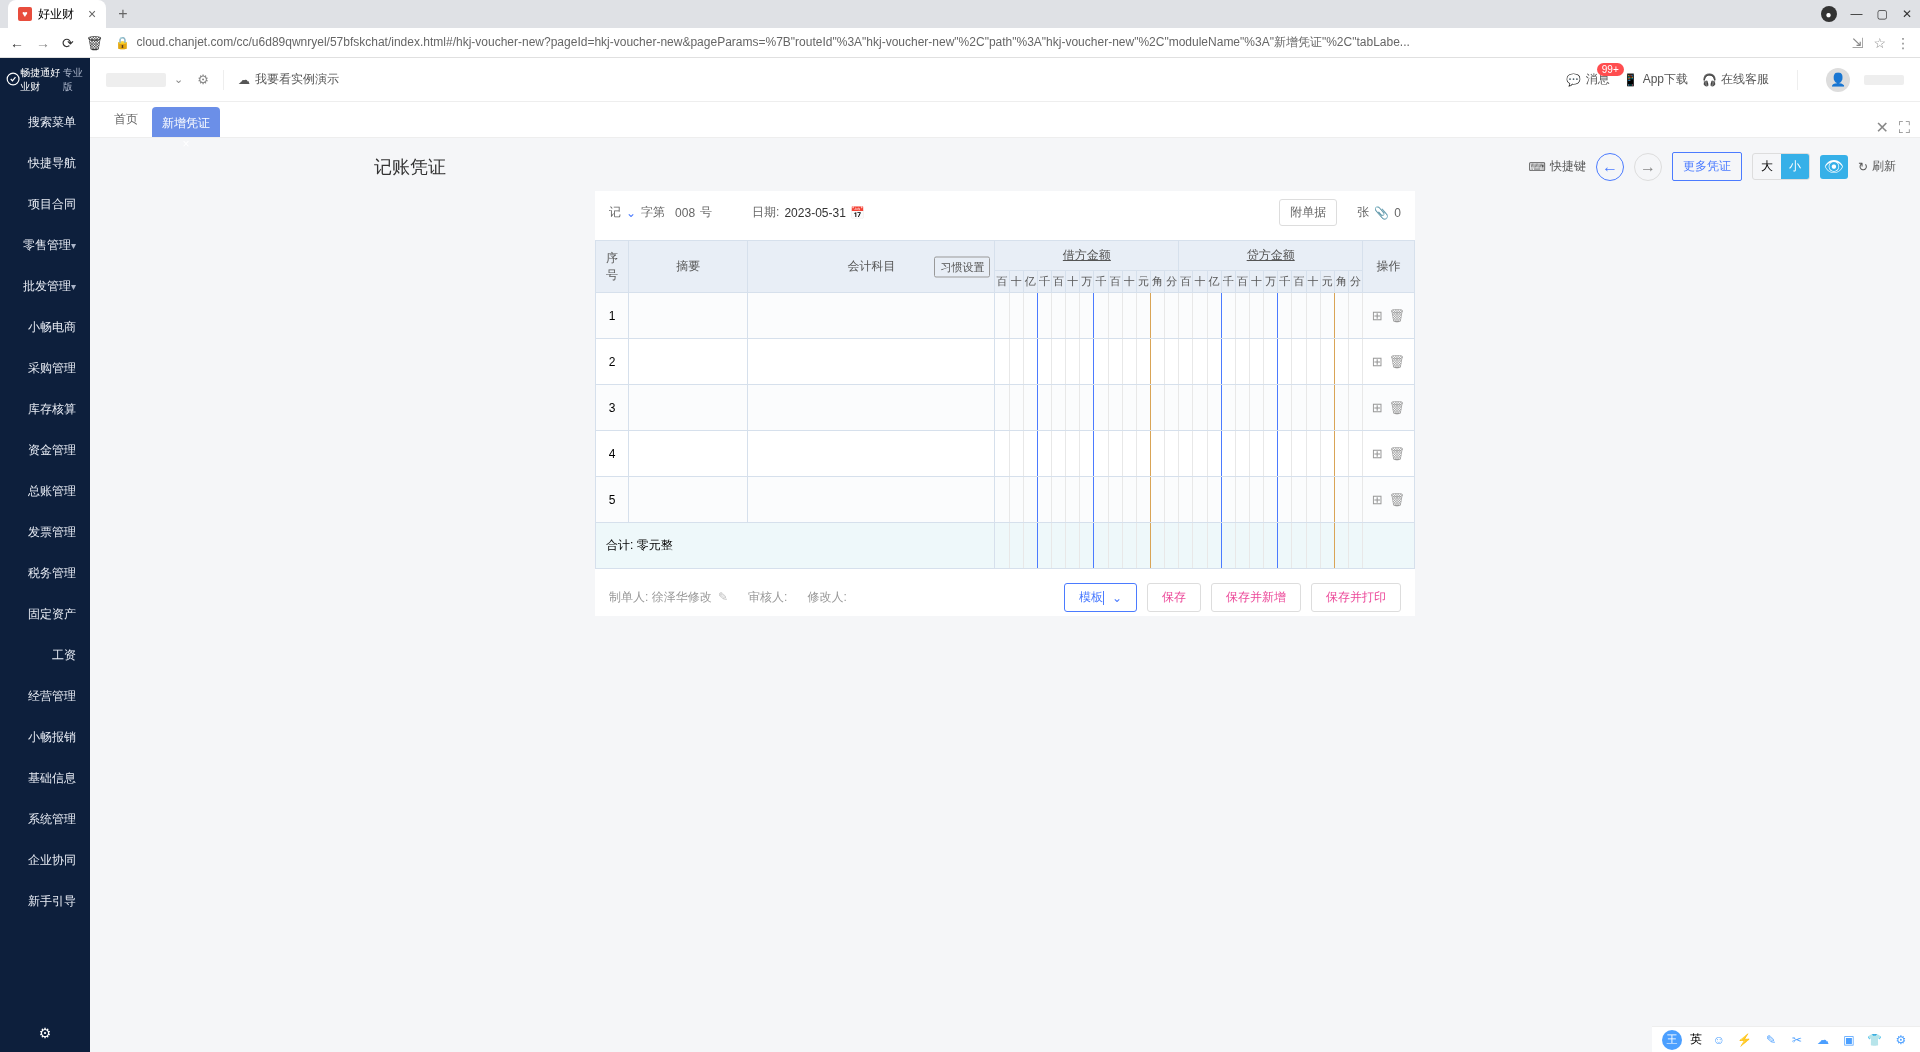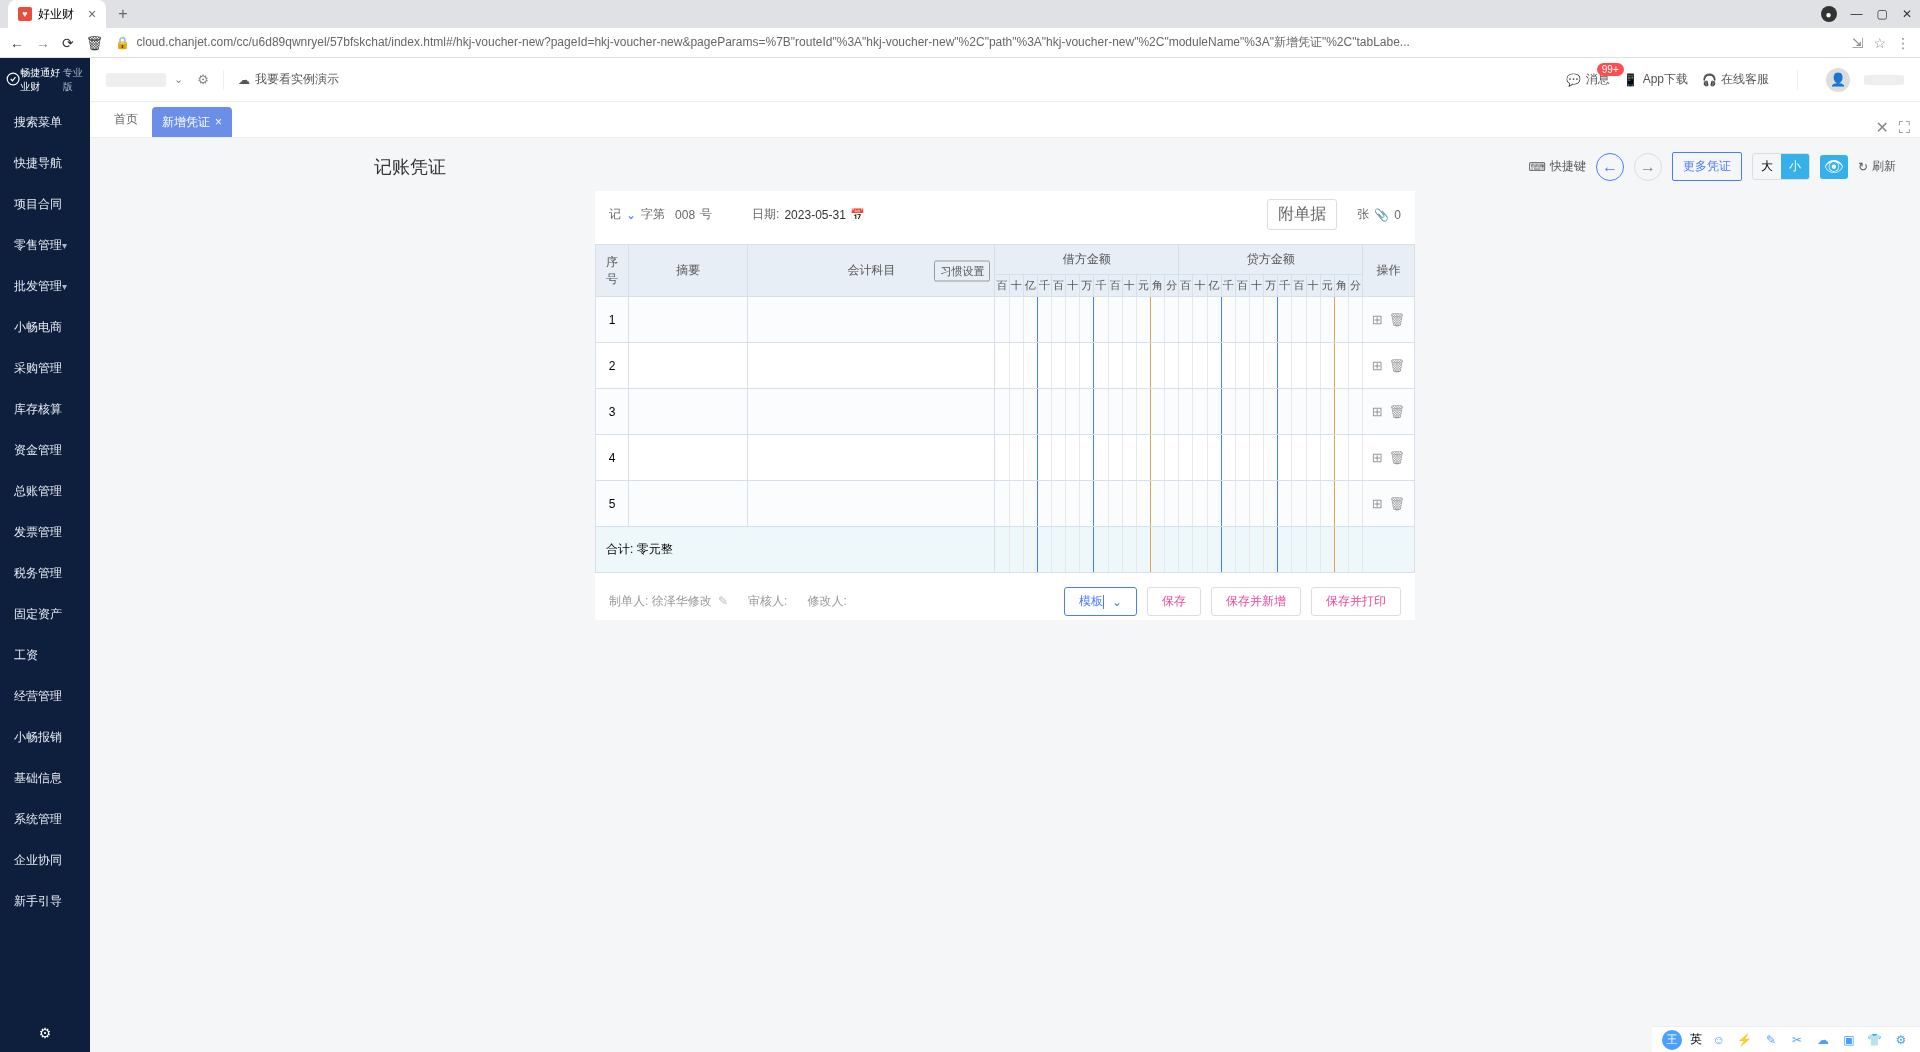--- a/index.html
+++ b/index.html
@@ -25,21 +25,21 @@
 
 .app-container { display: flex; height: calc(100vh - 58px); position: relative; }
 
 
 .sidebar { width: 90px; background: #0d1f3c; color: #fff; display: flex; flex-direction: column; }
 .sidebar-logo { padding: 8px 6px; display: flex; flex-direction: row; align-items: center; border-bottom: none; }
 .logo-icon { width: 20px; height: 20px; margin-bottom: 2px; }
 .logo-text { font-size: 10px; color: #fff; }
 .logo-sub { font-size: 10px; color: #aab4c8; }
 .sidebar-items { flex: 1; overflow-y: auto; }
-.sidebar-item { padding: 12px 14px; font-size: 12px; color: #e8ecf4; cursor: pointer; display: flex; align-items: center; justify-content: flex-start; }
+.sidebar-item { padding: 12px 14px; font-size: 12px; color: #e8ecf4; cursor: pointer; display: flex; align-items: center; justify-content: flex-end; }
 .sidebar-chevron { font-size: 10px; color: #aab4c8; }
 .sidebar-footer { padding: 10px; text-align: center; }
 .gear-icon-side { color: #fff; font-size: 14px; }
 
 
 .main-area { flex: 1; display: flex; flex-direction: column; background: #f5f6f8; }
 
 
 .top-header { background: #fff; height: 44px; display: flex; align-items: center; padding: 0 16px; border-bottom: 1px solid #eee; }
 .org-selector { display: flex; align-items: center; gap: 8px; }
@@ -50,21 +50,21 @@
 .demo-link { display: flex; align-items: center; gap: 5px; font-size: 12px; color: #555; }
 .header-right { margin-left: auto; display: flex; align-items: center; gap: 14px; font-size: 12px; color: #555; }
 .header-item { display: flex; align-items: center; gap: 4px; cursor: pointer; position: relative; }
 .badge { position: absolute; top: -8px; right: -14px; background: #ff4d4f; color: #fff; font-size: 10px; padding: 1px 5px; border-radius: 8px; }
 .avatar { width: 24px; height: 24px; border-radius: 50%; background: #ddd; display: flex; align-items: center; justify-content: center; color: #999; font-size: 13px; }
 .avatar-name { width: 40px; height: 10px; background: #eee; border-radius: 2px; }
 
 
 .tabs-bar { background: #fff; height: 36px; display: flex; align-items: flex-end; padding: 0 10px; border-bottom: 1px solid #eee; position: relative; }
 .page-tab { padding: 0 14px; height: 36px; display: flex; align-items: center; font-size: 12px; color: #666; cursor: pointer; gap: 5px; }
-.page-tab.active { background: #6b8fe8; color: #fff; border-radius: 4px 4px 0 0; height: 30px; margin-top: 6px; padding: 8px 10px; }
+.page-tab.active { background: #6b8fe8; color: #fff; border-radius: 4px 4px 0 0; height: 30px; margin-top: 6px; padding: 8px 10px; flex-direction: column; }
 .tabs-right { position: absolute; right: 10px; display: flex; gap: 10px; align-items: center; }
 
 
 .content { flex: 1; overflow-y: auto; padding: 0; }
 
 
 .voucher-header { display: flex; align-items: center; padding: 14px 24px 10px; }
 .voucher-title { font-size: 18px; color: #333; flex: 1; margin-left: 0; padding-left: 260px; }
 .voucher-actions { display: flex; align-items: center; gap: 10px; }
 .action-btn { display: flex; align-items: center; gap: 4px; font-size: 12px; color: #555; cursor: pointer; }
@@ -76,31 +76,31 @@
 .size-opt.active { background: #36b0e8; color: #fff; }
 .eye-btn { width: 28px; height: 24px; background: #36b0e8; color: #fff; border-radius: 3px; display: flex; align-items: center; justify-content: center; cursor: pointer; }
 .refresh-btn { display: flex; align-items: center; gap: 4px; font-size: 12px; color: #555; cursor: pointer; }
 .voucher-card-wrap { padding: 0 0; margin: 0 auto; width: 820px; background: #f5f6f8; }
 .card-inner { background: #fff; }
 
 .meta-row { display: flex; align-items: center; padding: 8px 14px 14px; font-size: 12px; color: #666; gap: 10px; }
 .meta-item { display: flex; align-items: center; gap: 5px; }
 .date-val { color: #333; }
 .calendar-icon { color: #4b7bff; }
-.attach-btn { margin-left: auto; border: 1px solid #ddd; padding: 4px 10px; font-size: 16px; border-radius: 3px; cursor: pointer; }
+.attach-btn { margin-left: auto; border: 1px solid #ddd; padding: 4px 10px; font-size: 12px; border-radius: 3px; cursor: pointer; }
 .attach-info { display: flex; align-items: center; gap: 5px; margin-left: 10px; }
 
 
 .voucher-table { width: 100%; border-collapse: collapse; font-size: 12px; }
 .voucher-table th, .voucher-table td { border: 1px solid #d6e0ec; }
 .voucher-table thead th { background: #e8eef6; color: #555; font-weight: normal; padding: 6px 4px; }
 .col-seq { width: 32px; }
 .col-summary { width: 116px; }
 .col-subject { width: 240px; position: relative; }
-.col-amount { width: 165px; }
+.col-amount { width: 165px; text-decoration: underline; }
 .col-digit { width: 13.75px; font-size: 11px; padding: 3px 0 !important; }
 .col-ops { width: 50px; }
 .habit-btn { position: absolute; right: 4px; top: 50%; transform: translateY(-50%); border: 1px solid #999; padding: 2px 5px; font-size: 11px; border-radius: 2px; cursor: pointer; }
 .digit-row th { font-size: 11px; padding: 2px 0; }
 .voucher-table tbody td { height: 46px; text-align: center; }
 .voucher-table tbody tr:nth-child(odd) { background: #fbfcfd; }
 .digit-cell { border-left: 1px solid #e8e8e8 !important; border-right: 1px solid #e8e8e8 !important; }
 .digit-cell.yuan-sep { border-right: 1px solid #d9a456 !important; }
 .digit-cell.wan-sep { border-right: 1px solid #4b7bff !important; }
 .row-ops { display: flex; gap: 6px; justify-content: center; }

